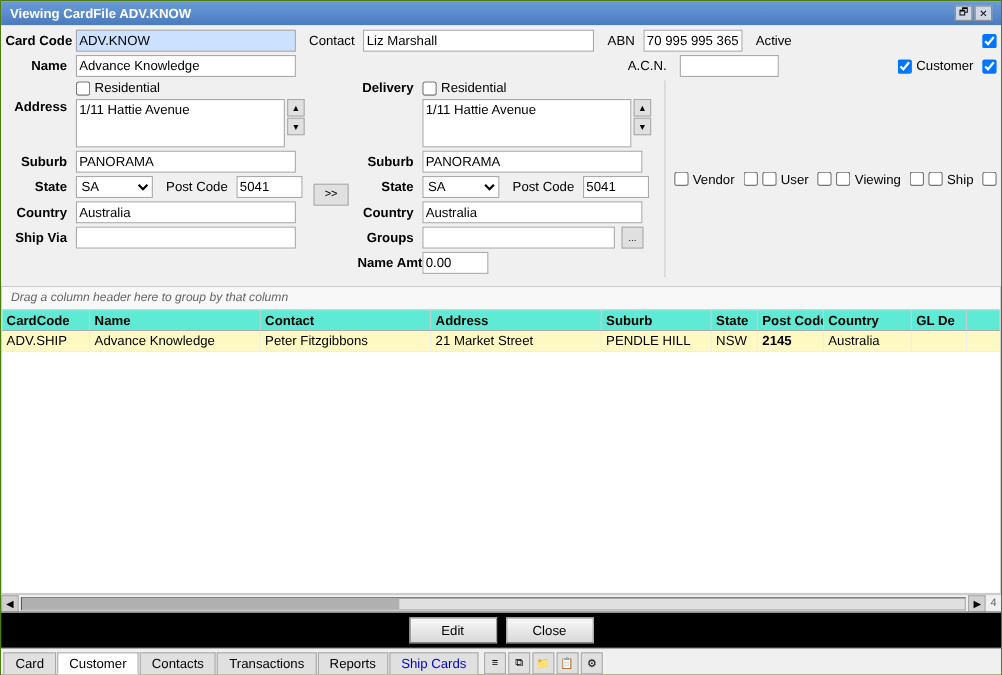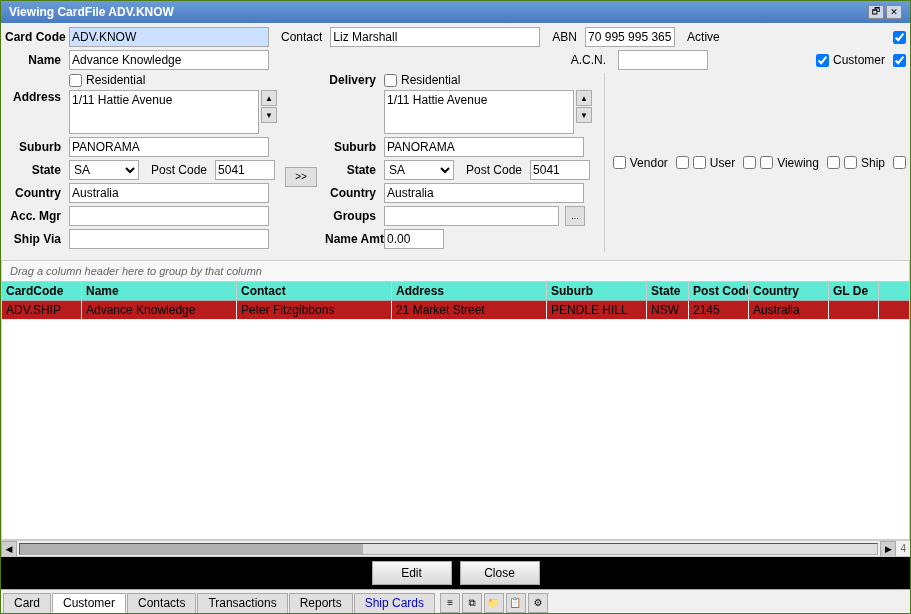--- a/index.html
+++ b/index.html
@@ -22,21 +22,21 @@
     .state-select { height: 20px; border: 1px solid #aaa; background: white; }
     .check-item { display: flex; align-items: center; gap: 4px; }
     
     .grid-section { flex: 1; display: flex; flex-direction: column; border: 1px solid #ccc; background: white; margin-top: 4px; overflow: hidden; }
     .drag-hint { padding: 4px 8px; color: #666; font-style: italic; font-size: 11px; border-bottom: 1px solid #ccc; background: #f8f8f8; }
     
     .grid-header { display: flex; background: #5eead4; border-bottom: 1px solid #aaa; }
     .grid-col { padding: 2px 4px; border-right: 1px solid #ccc; font-weight: bold; overflow: hidden; white-space: nowrap; cursor: pointer; }
     
     .grid-row { display: flex; border-bottom: 1px solid #eee; }
-    .grid-row.selected { background: #b91c1c; }
+    .grid-row.selected { background: #fef9c3; }
     .grid-cell { padding: 2px 4px; border-right: 1px solid #eee; overflow: hidden; white-space: nowrap; }
     .scroll-arrow { width: 16px; height: 16px; background: #d0d0d0; border: 1px solid #aaa; display: flex; align-items: center; justify-content: center; font-size: 9px; cursor: pointer; }
     
     .button-row { display: flex; justify-content: center; gap: 8px; padding: 4px; border-top: 1px solid #ccc; background: #000000; }
     .btn { width: 80px; height: 24px; background: linear-gradient(to bottom, #f8f8f8, #d8d8d8); border: 1px solid #aaa; cursor: pointer; font-size: 12px; }
     
     .tab-bar { display: flex; align-items: center; border-top: 1px solid #aaa; background: #f0f0f0; height: 24px; gap: 1px; padding: 2px 2px 0; }
     .tab { padding: 2px 10px; border: 1px solid #aaa; border-bottom: none; background: #e0e0e0; cursor: pointer; height: 20px; display: flex; align-items: center; }
     .tab.active { background: white; border-bottom: 1px solid white; margin-bottom: -1px; }
     .tab-icon-area { display: flex; gap: 2px; margin-left: 4px; align-items: center; }
@@ -129,24 +129,20 @@
           </select>
           <span style="margin-left:8px;">Post Code</span>
           <input type="text" class="form-input" style="width: 60px; margin-left: 4px;" value="5041">
         </div>
 
         <div class="form-row">
           <span class="form-label">Country</span>
           <input type="text" class="form-input" style="width: 200px;" value="Australia">
         </div>
 
-        <div class="form-row">
-          <span class="form-label">Acc. Mgr</span>
-          <input type="text" class="form-input" style="width: 200px;" value="">
-        </div>
 
         <div class="form-row">
           <span class="form-label">Ship Via</span>
           <input type="text" class="form-input" style="width: 200px;" value="">
         </div>
       </div>
 
       <div style="display:flex; align-items:center; padding-top:28px; flex-direction:column; gap:2px;">
         <button class="delivery-arrow" style="width:32px; height:20px; font-size:10px;">&gt;&gt;</button>
       </div>
@@ -244,21 +240,21 @@
       <div class="grid-col" style="width:80px;">Country</div>
       <div class="grid-col" style="width:50px;">GL De</div>
     </div>
     <div class="grid-row selected">
       <div class="grid-cell" style="width:80px;">ADV.SHIP</div>
       <div class="grid-cell" style="width:155px;">Advance Knowledge</div>
       <div class="grid-cell" style="width:155px;">Peter Fitzgibbons</div>
       <div class="grid-cell" style="width:155px;">21 Market Street</div>
       <div class="grid-cell" style="width:100px;">PENDLE HILL</div>
       <div class="grid-cell" style="width:42px;">NSW</div>
-      <div class="grid-cell" style="width:60px;">2145</div>
+      <div class="grid-cell" style="width:60px;font-weight:bold;">2145</div>
       <div class="grid-cell" style="width:80px;">Australia</div>
       <div class="grid-cell" style="width:50px;"></div>
     </div>
   </div>
 
   <div style="display:flex; align-items:center; height:16px; background:#f0f0f0; border-top:1px solid #ccc;">
     <button class="scroll-arrow">◀</button>
     <div style="flex:1; height:12px; background:#e0e0e0; margin:2px; border:1px inset #aaa; position:relative;">
       <div style="width:40%; height:100%; background:#b0b0b0; position:absolute; left:0;"></div>
     </div>

